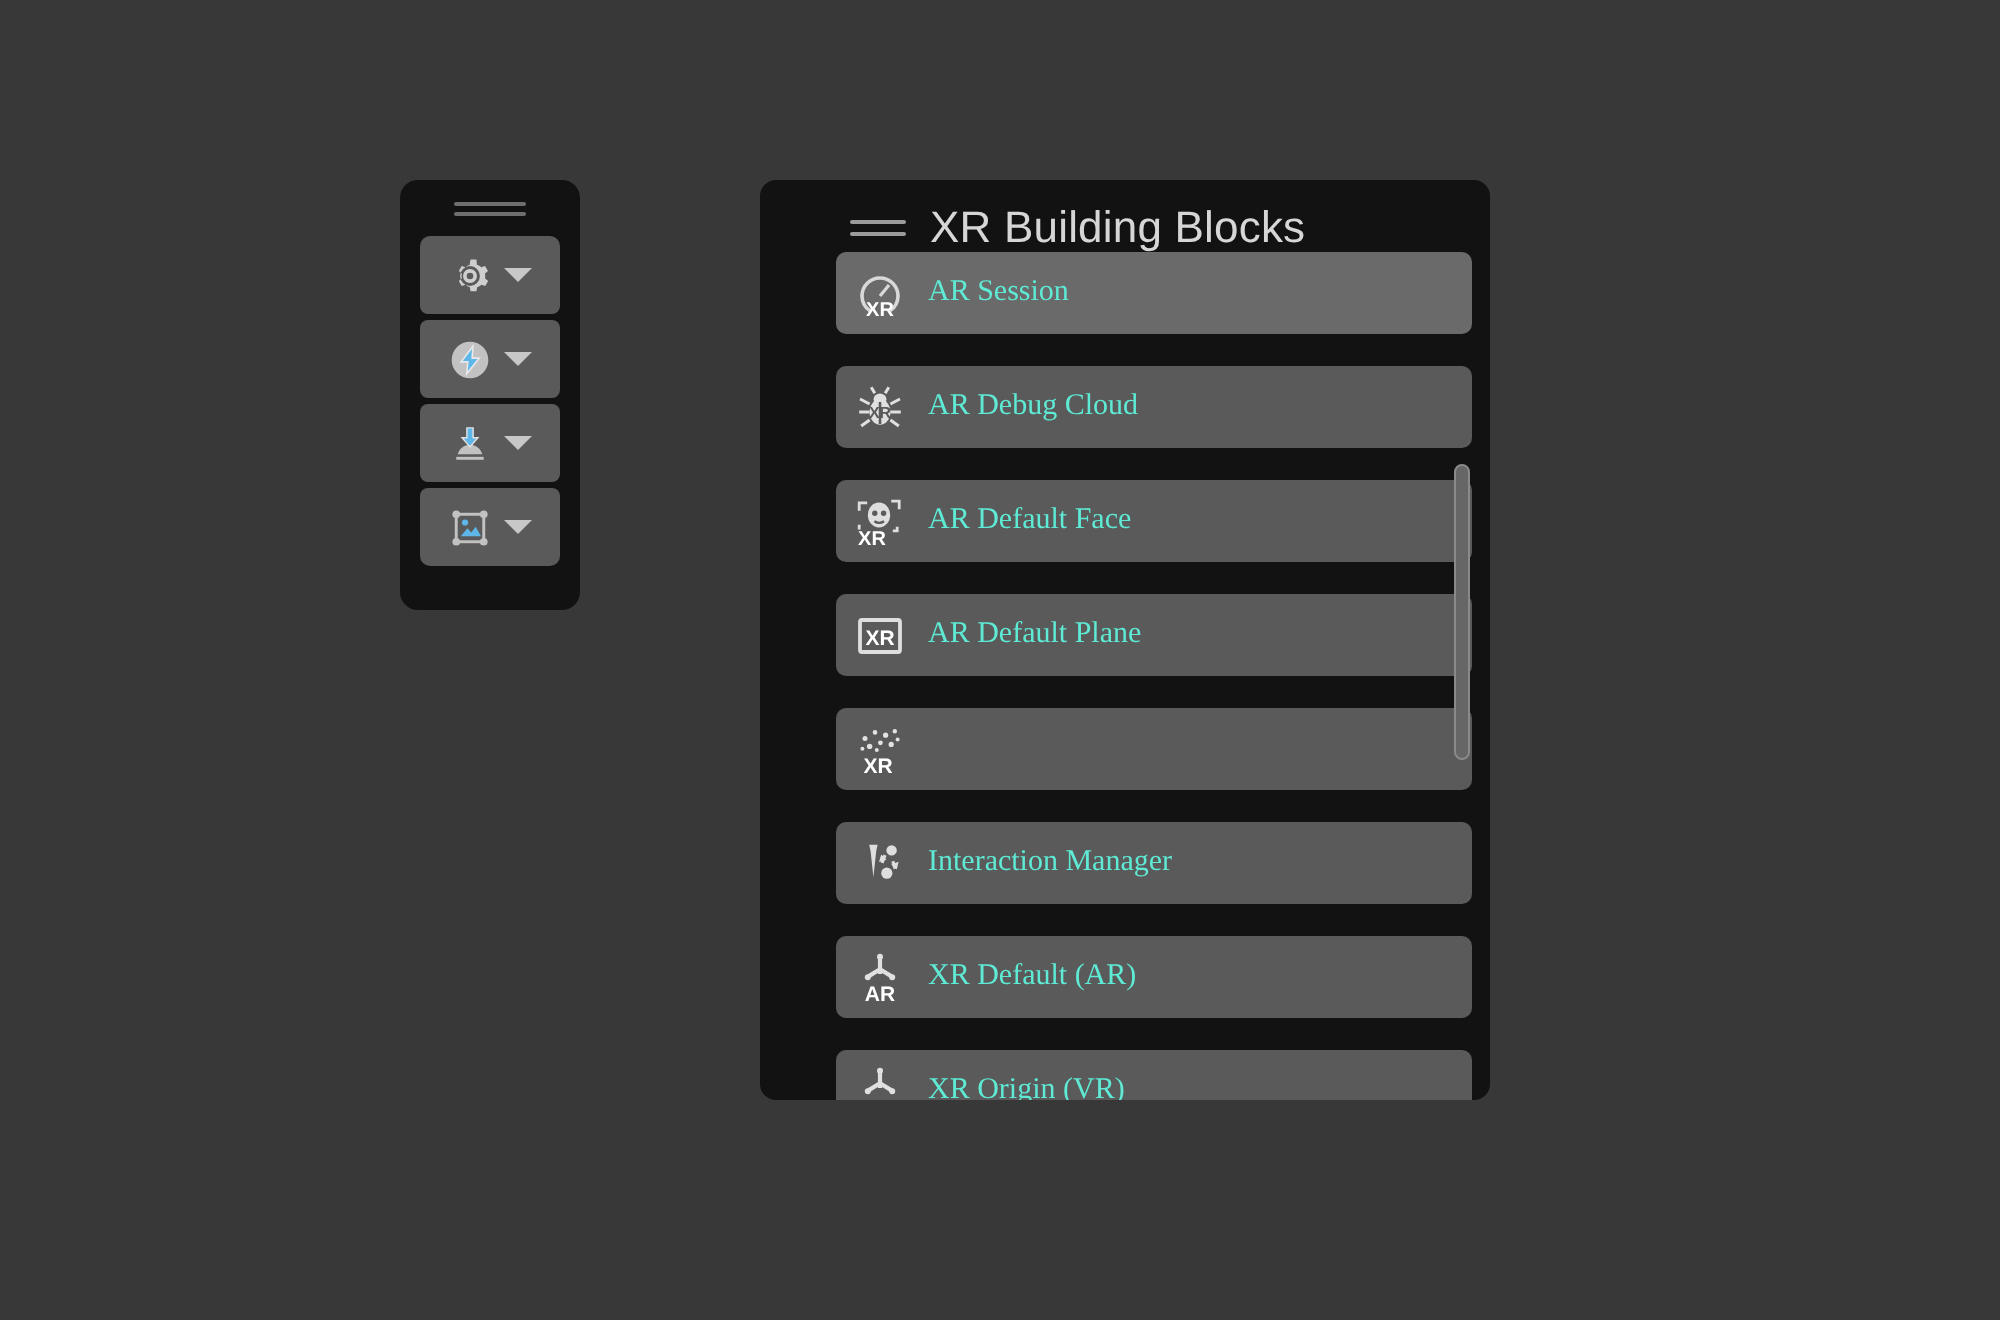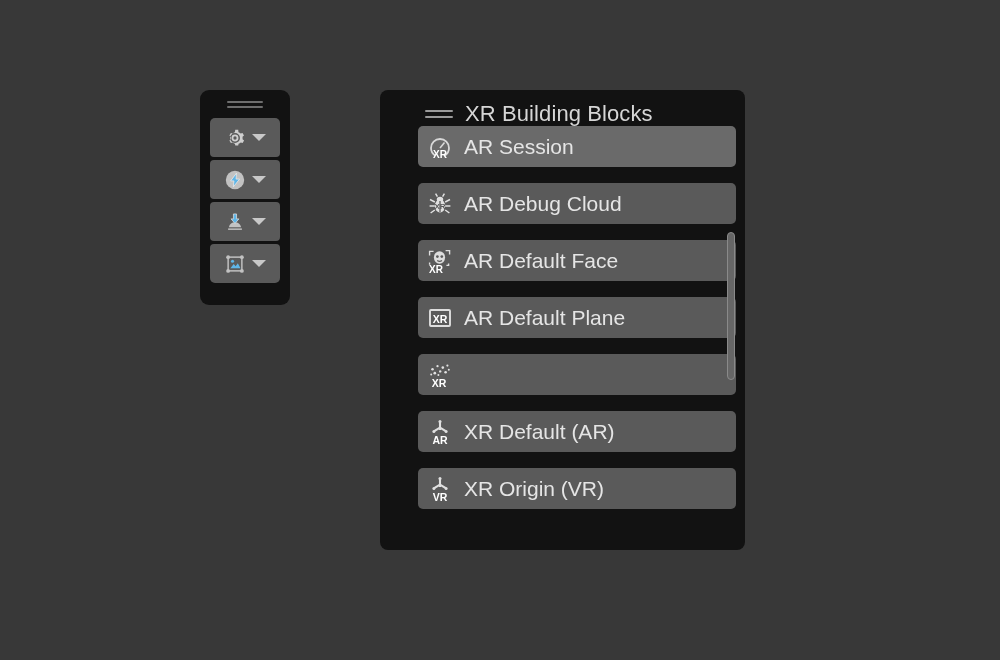--- a/index.html
+++ b/index.html
@@ -148,24 +148,25 @@
     gap: 10px;
     padding-left: 8px;
     box-sizing: border-box;
     cursor: pointer;
     width: 318px;
   }
   .block-row.hovered {
     background: #6a6a6a;
   }
   .block-label {
-    color: #e5e5e5;
-    font-size: 21px;
+    color: #5eead4;
+    font-size: 15px;
     line-height: 1;
     white-space: nowrap;
+    font-family: Liberation Serif, serif;
   }
   .block-icon {
     width: 28px;
     height: 28px;
     flex: 0 0 28px;
     display: block;
   }
 
   
   #panel-scrollbar-track {
@@ -309,20 +310,32 @@
           <circle cx="14.2" cy="10.4" r="1.2"></circle>
           <circle cx="19.6" cy="11.2" r="1.3"></circle>
           <circle cx="5.2" cy="13.4" r="1.0"></circle>
           <circle cx="22.8" cy="8.8" r="1.0"></circle>
           <circle cx="12.4" cy="14.0" r="1.0"></circle>
         </g>
         <text x="13" y="25.5" font-family="Liberation Sans, sans-serif" font-size="10.5" font-weight="bold" fill="#ffffff" text-anchor="middle">XR</text>
       </svg>
     </div>
 
+    <div class="block-row">
+      <svg class="block-icon" viewBox="0 0 28 28">
+        <path d="M8.6 4.4 h4.2 l-0.7 3.2 -1.4 13 -1.4 -13 z" fill="#dedede"></path>
+        <circle cx="19.8" cy="7.2" r="2.6" fill="#dedede"></circle>
+        <circle cx="17.4" cy="18.6" r="2.8" fill="#dedede"></circle>
+        <path d="M16.5 9.6 L15 13.4" stroke="#dedede" stroke-width="1.6" fill="none"></path>
+        <path d="M14.6 9.2 l-1.1 3.8 3.7 -1.1 z" fill="#dedede"></path>
+        <path d="M21.6 16.4 L20.4 12.6" stroke="#dedede" stroke-width="1.6" fill="none"></path>
+        <path d="M22.4 16.8 l0.9 -3.9 -3.7 1.3 z" fill="#dedede"></path>
+      </svg>
+      <span class="block-label">Interaction Manager</span>
+    </div>
 
     <div class="block-row">
       <svg class="block-icon" viewBox="0 0 28 28">
         <path d="M14 3 L14 12" stroke="#e0e0e0" stroke-width="2.1"></path>
         <path d="M14 9.6 L8.2 13.2" stroke="#e0e0e0" stroke-width="2.1"></path>
         <path d="M14 9.6 L19.8 13.2" stroke="#e0e0e0" stroke-width="2.1"></path>
         <circle cx="14" cy="3.4" r="1.5" fill="#e0e0e0"></circle>
         <circle cx="7.9" cy="13.6" r="1.5" fill="#e0e0e0"></circle>
         <circle cx="20.1" cy="13.6" r="1.5" fill="#e0e0e0"></circle>
         <text x="14" y="25.5" font-family="Liberation Sans, sans-serif" font-size="10.5" font-weight="bold" fill="#ffffff" text-anchor="middle">AR</text>

